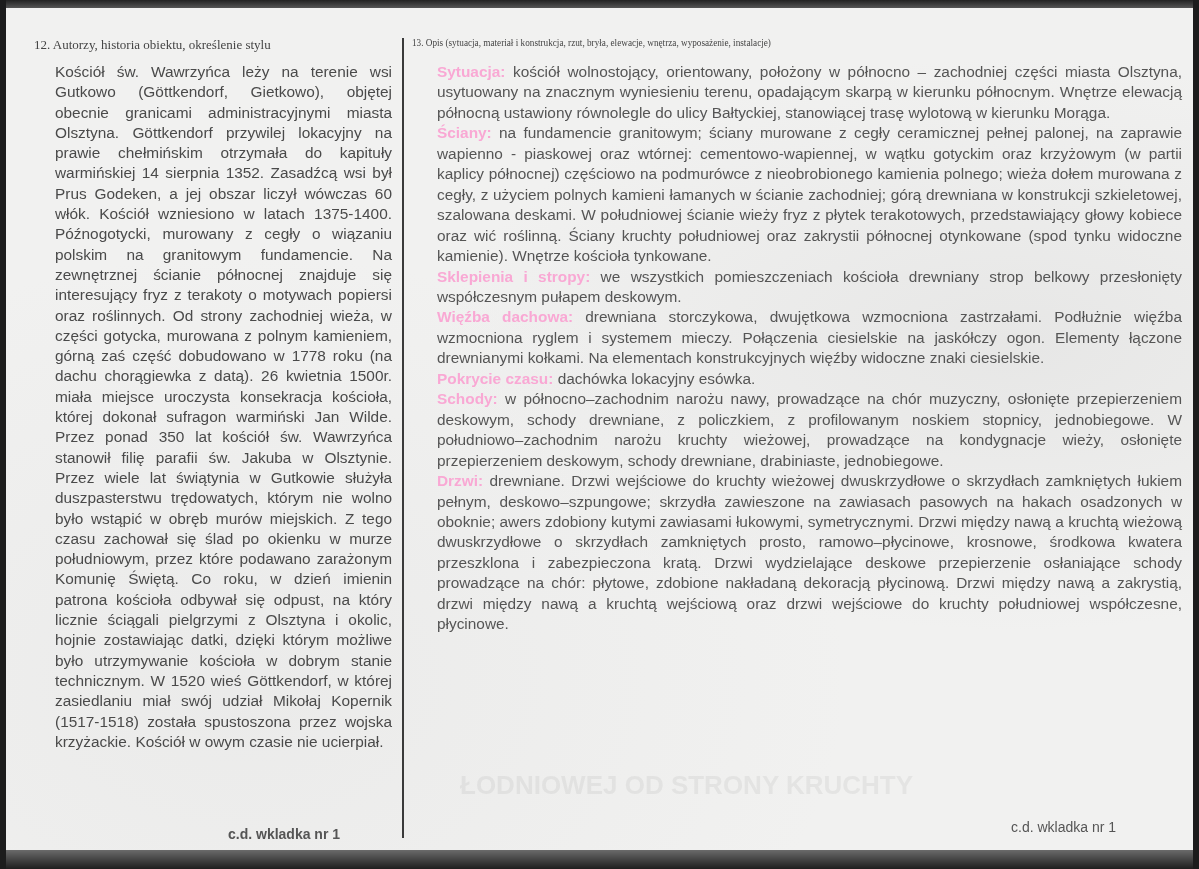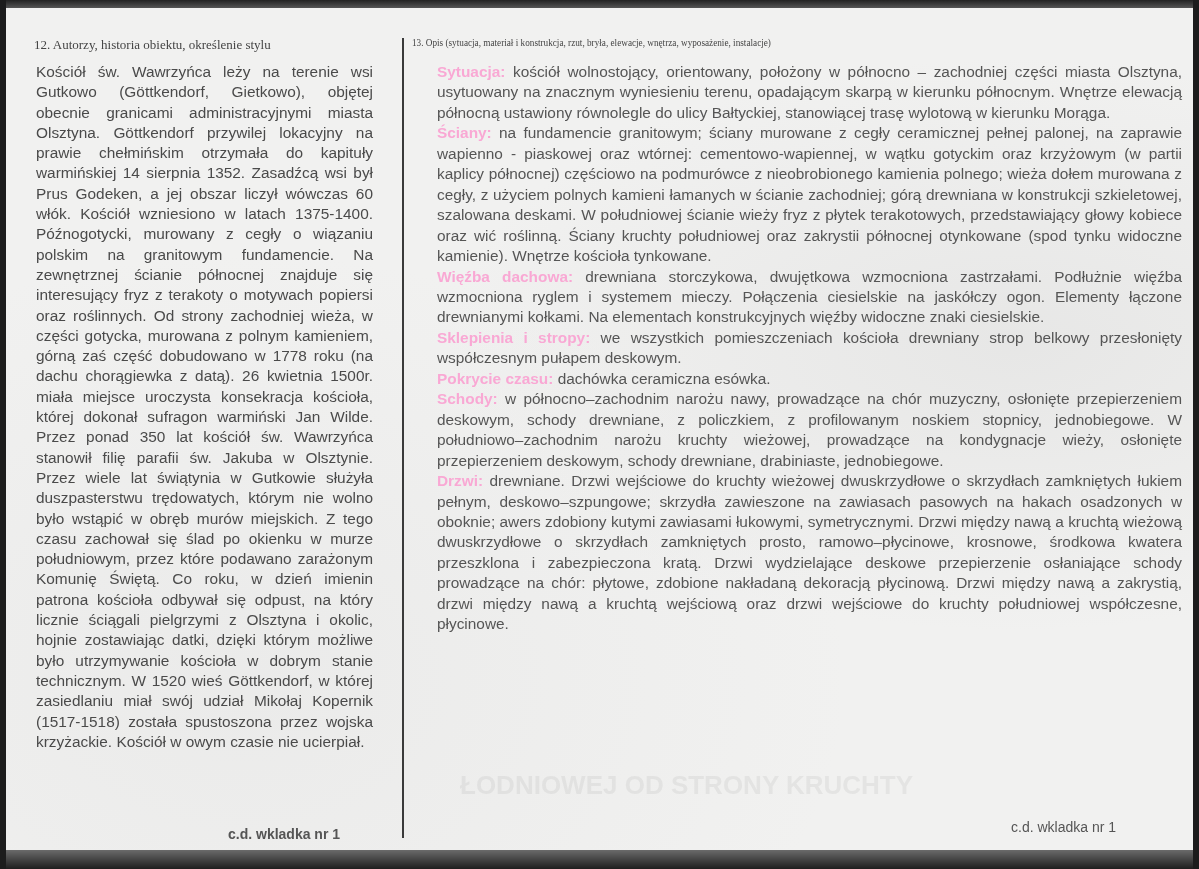--- a/index.html
+++ b/index.html
@@ -33,21 +33,21 @@
     position: absolute; left: 402px; top: 38px; width: 2px; height: 800px; background: #3a3a3a;
   }
   .section-header {
     position: absolute; top: 37px;
     font-family: "Liberation Serif", serif; font-size: 13px; color: #444;
     white-space: nowrap;
   }
   #hdr-left { left: 34px; }
   #hdr-right { left: 412px; font-size: 10px; transform: scaleX(0.92); transform-origin: left; }
   .col-left {
-    position: absolute; left: 36px; top: 62px; width: 337px;
+    position: absolute; left: 55px; top: 62px; width: 337px;
     font-size: 15.4px; line-height: 20.3px; color: #4a4a4a;
     text-align: justify;
   }
   .col-right {
     position: absolute; left: 437px; top: 62px; width: 745px;
     font-size: 15.4px; line-height: 20.45px; color: #555;
     text-align: justify;
     font-family: "Liberation Sans", sans-serif;
   }
   .col-right p, .col-left p { margin: 0; }
@@ -79,21 +79,21 @@
 <div class="section-header" id="hdr-left">12. Autorzy, historia obiektu, określenie stylu</div>
 <div class="section-header" id="hdr-right">13. Opis (sytuacja, materiał i konstrukcja, rzut, bryła, elewacje, wnętrza, wyposażenie, instalacje)</div>
 
 <div class="col-left">
   <p>Kościół św. Wawrzyńca leży na terenie wsi Gutkowo (Göttkendorf, Gietkowo), objętej obecnie granicami administracyjnymi miasta Olsztyna. Göttkendorf przywilej lokacyjny na prawie chełmińskim otrzymała do kapituły warmińskiej 14 sierpnia 1352. Zasadźcą wsi był Prus Godeken, a jej obszar liczył wówczas 60 włók. Kościół wzniesiono w latach 1375-1400. Późnogotycki, murowany z cegły o wiązaniu polskim na granitowym fundamencie. Na zewnętrznej ścianie północnej znajduje się interesujący fryz z terakoty o motywach popiersi oraz roślinnych. Od strony zachodniej wieża, w części gotycka, murowana z polnym kamieniem, górną zaś część dobudowano w 1778 roku (na dachu chorągiewka z datą). 26 kwietnia 1500r. miała miejsce uroczysta konsekracja kościoła, której dokonał sufragon warmiński Jan Wilde. Przez ponad 350 lat kościół św. Wawrzyńca stanowił filię parafii św. Jakuba w Olsztynie. Przez wiele lat świątynia w Gutkowie służyła duszpasterstwu trędowatych, którym nie wolno było wstąpić w obręb murów miejskich. Z tego czasu zachował się ślad po okienku w murze południowym, przez które podawano zarażonym Komunię Świętą. Co roku, w dzień imienin patrona kościoła odbywał się odpust, na który licznie ściągali pielgrzymi z Olsztyna i okolic, hojnie zostawiając datki, dzięki którym możliwe było utrzymywanie kościoła w dobrym stanie technicznym. W 1520 wieś Göttkendorf, w której zasiedlaniu miał swój udział Mikołaj Kopernik (1517-1518) została spustoszona przez wojska krzyżackie. Kościół w owym czasie nie ucierpiał.</p>
 </div>
 
 <div class="col-right">
   <p class="sec"><span class="label">Sytuacja:</span><span> kościół wolnostojący, orientowany, położony w północno – zachodniej części miasta Olsztyna, usytuowany na znacznym wyniesieniu terenu, opadającym skarpą w kierunku północnym. Wnętrze elewacją północną ustawiony równolegle do ulicy Bałtyckiej, stanowiącej trasę wylotową w kierunku Morąga.</span></p>
   <p class="sec"><span class="label">Ściany:</span><span> na fundamencie granitowym; ściany murowane z cegły ceramicznej pełnej palonej, na zaprawie wapienno - piaskowej oraz wtórnej: cementowo-wapiennej, w wątku gotyckim oraz krzyżowym (w partii kaplicy północnej) częściowo na podmurówce z nieobrobionego kamienia polnego; wieża dołem murowana z cegły, z użyciem polnych kamieni łamanych w ścianie zachodniej; górą drewniana w konstrukcji szkieletowej, szalowana deskami. W południowej ścianie wieży fryz z płytek terakotowych, przedstawiający głowy kobiece oraz wić roślinną. Ściany kruchty południowej oraz zakrystii północnej otynkowane (spod tynku widoczne kamienie). Wnętrze kościoła tynkowane.</span></p>
+  <p class="sec"><span class="label">Sklepienia i stropy:</span><span> we wszystkich pomieszczeniach kościoła drewniany strop belkowy przesłonięty współczesnym pułapem deskowym.</span></p>
   <p class="sec"><span class="label">Więźba dachowa:</span><span> drewniana storczykowa, dwujętkowa wzmocniona zastrzałami. Podłużnie więźba wzmocniona ryglem i systemem mieczy. Połączenia ciesielskie na jaskółczy ogon. Elementy łączone drewnianymi kołkami. Na elementach konstrukcyjnych więźby widoczne znaki ciesielskie.</span></p>
-  <p class="sec"><span class="label">Sklepienia i stropy:</span><span> we wszystkich pomieszczeniach kościoła drewniany strop belkowy przesłonięty współczesnym pułapem deskowym.</span></p>
-  <p class="sec"><span class="label">Pokrycie czasu:</span><span> dachówka ceramiczna esówka.</span></p>
+  <p class="sec"><span class="label">Pokrycie czasu:</span><span> dachówka lokacyjny esówka.</span></p>
   <p class="sec"><span class="label">Schody:</span><span> w północno–zachodnim narożu nawy, prowadzące na chór muzyczny, osłonięte przepierzeniem deskowym, schody drewniane, z policzkiem, z profilowanym noskiem stopnicy, jednobiegowe. W południowo–zachodnim narożu kruchty wieżowej, prowadzące na kondygnacje wieży, osłonięte przepierzeniem deskowym, schody drewniane, drabiniaste, jednobiegowe.</span></p>
   <p class="sec"><span class="label">Drzwi:</span><span> drewniane. Drzwi wejściowe do kruchty wieżowej dwuskrzydłowe o skrzydłach zamkniętych łukiem pełnym, deskowo–szpungowe; skrzydła zawieszone na zawiasach pasowych na hakach osadzonych w oboknie; awers zdobiony kutymi zawiasami łukowymi, symetrycznymi. Drzwi między nawą a kruchtą wieżową dwuskrzydłowe o skrzydłach zamkniętych prosto, ramowo–płycinowe, krosnowe, środkowa kwatera przeszklona i zabezpieczona kratą. Drzwi wydzielające deskowe przepierzenie osłaniające schody prowadzące na chór: płytowe, zdobione nakładaną dekoracją płycinową. Drzwi między nawą a zakrystią, drzwi między nawą a kruchtą wejściową oraz drzwi wejściowe do kruchty południowej współczesne, płycinowe.</span></p>
 </div>
 
 <div class="cd" id="cd-left">c.d. wkladka nr 1</div>
 <div class="cd" id="cd-right">c.d. wkladka nr 1</div>
 
 </body></html>

